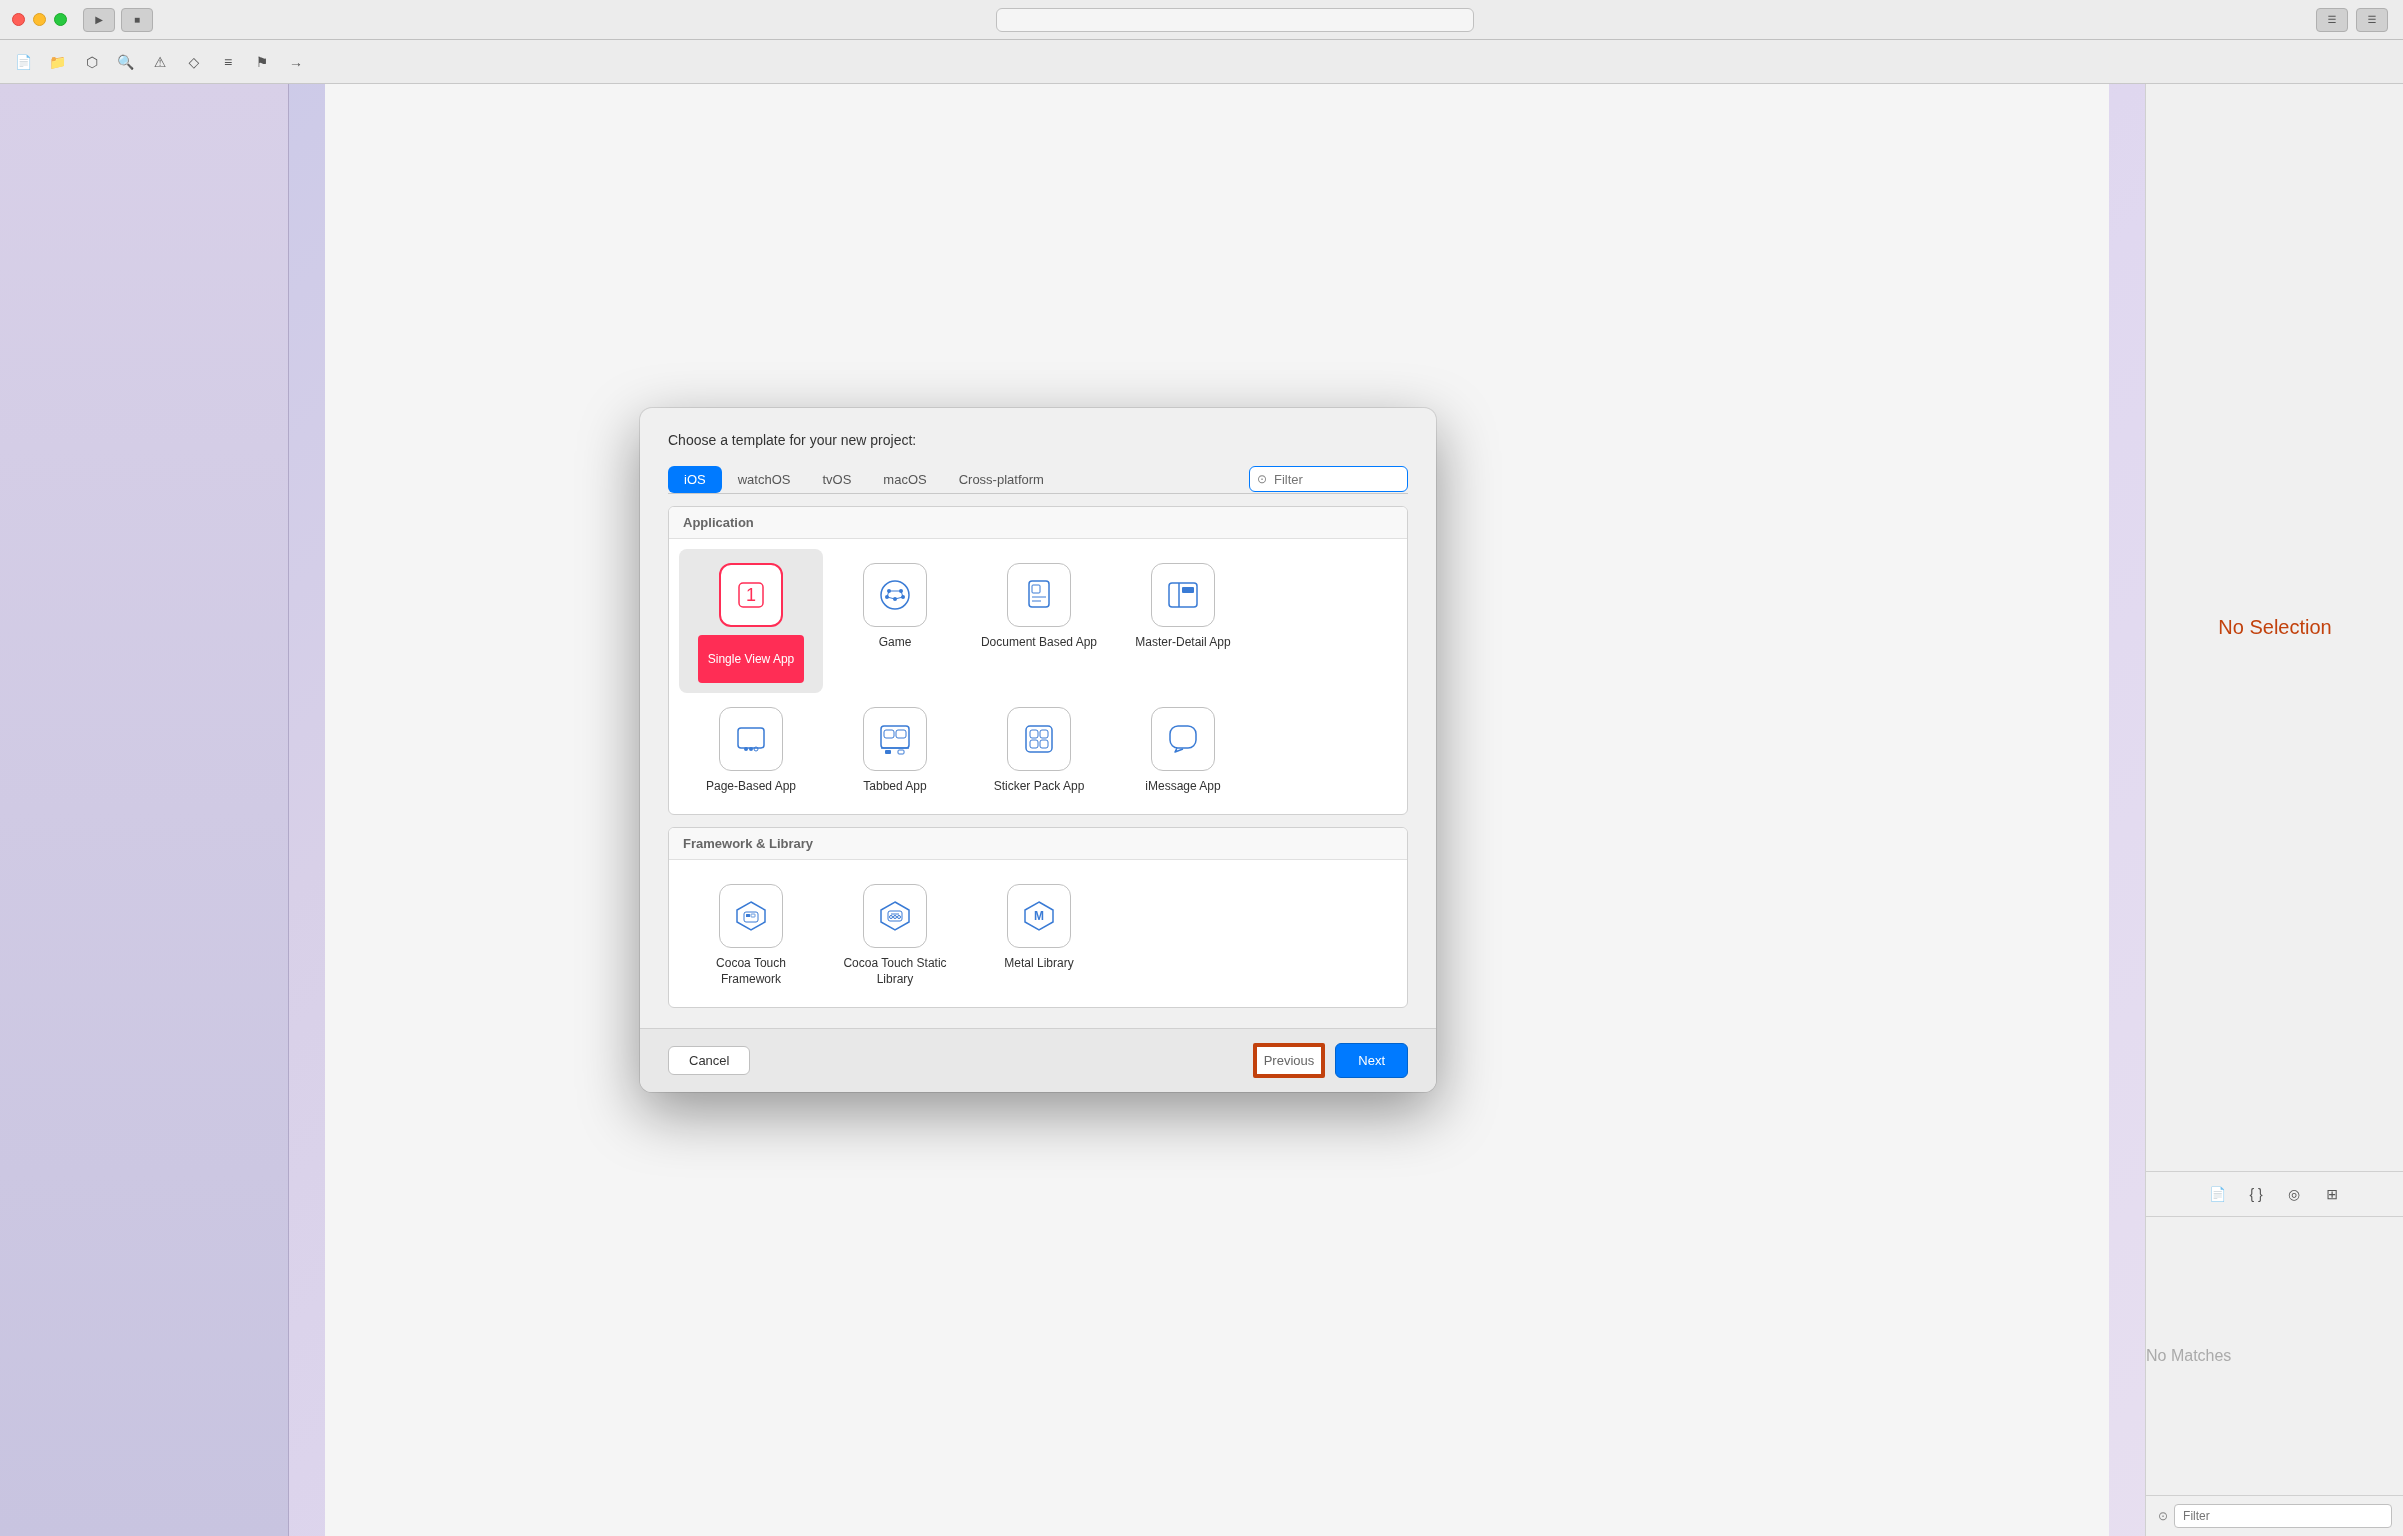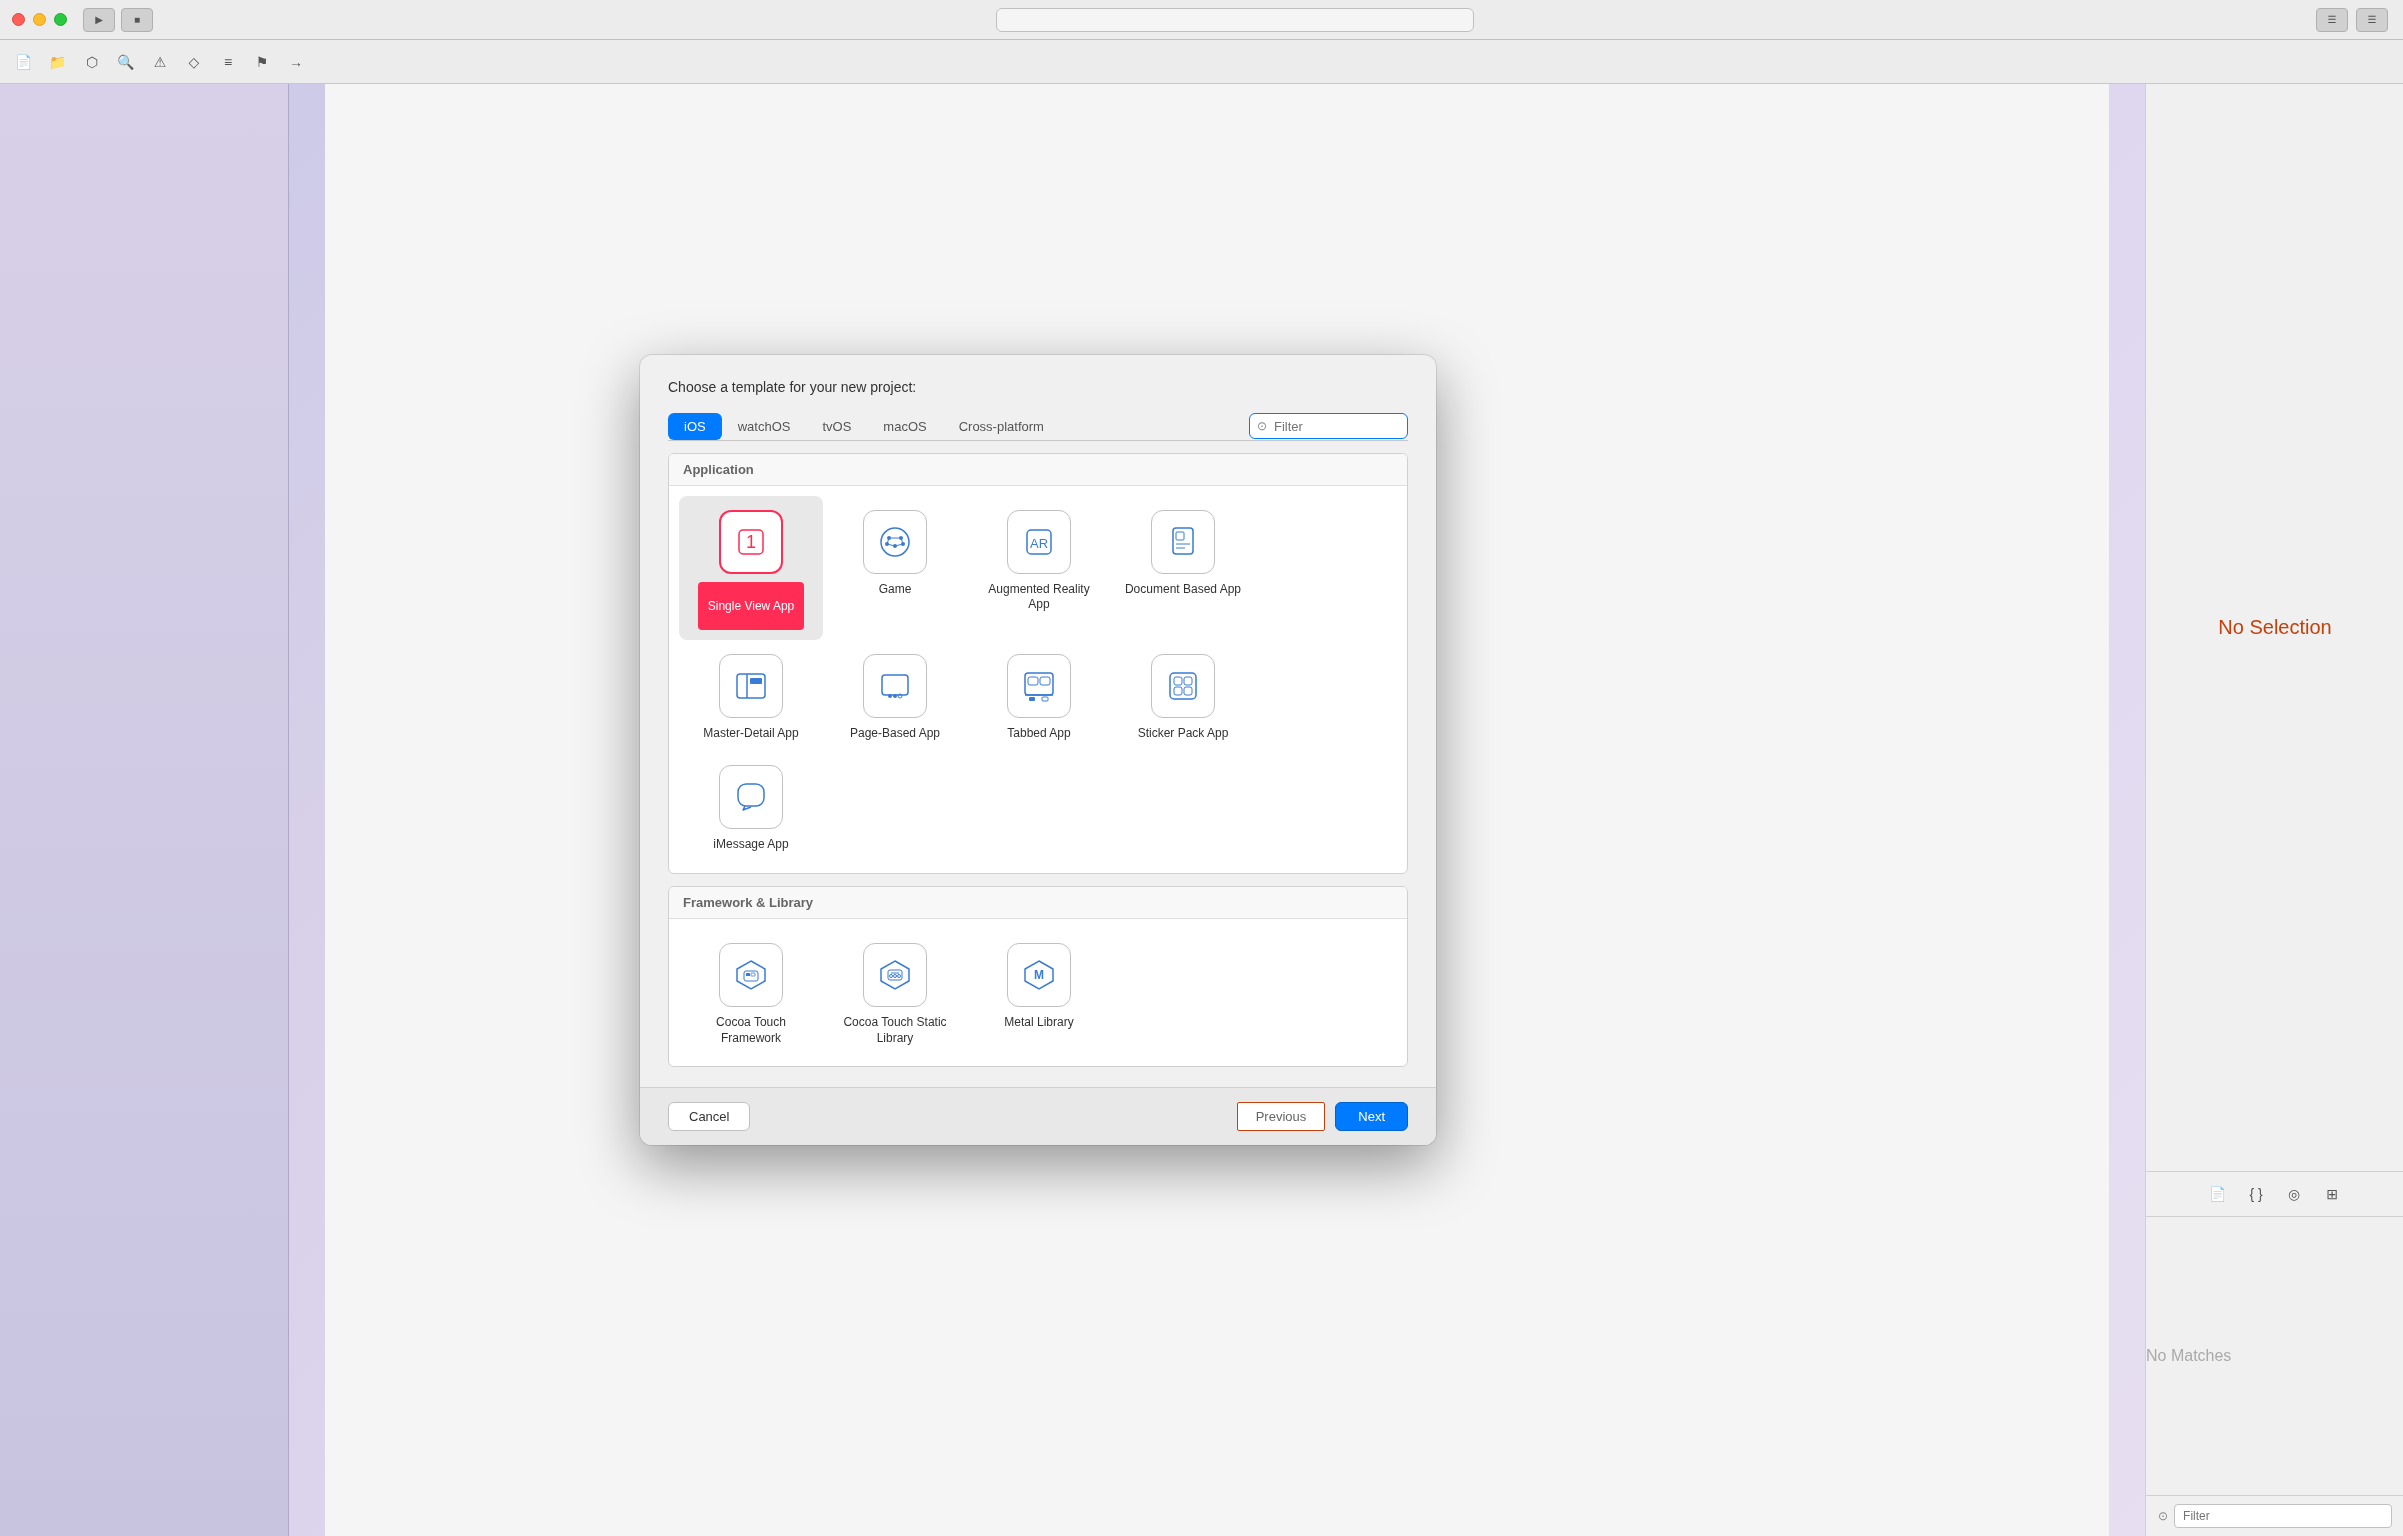--- a/index.html
+++ b/index.html
@@ -310,23 +310,23 @@
       color: #333;
       cursor: pointer;
     }
 
     .btn-group {
       display: flex;
       gap: 10px;
     }
 
     .btn-previous {
-      padding: 6px 18px;
+      padding: 6px 7px;
       background: white;
-      border: 1px solid #c2410c;
+      border: 4px solid #c2410c;
       border-radius: 2px;
       font-size: 13px;
       color: #666;
       cursor: pointer;
     }
 
     .btn-next {
       padding: 6px 22px;
       background: #007aff;
       border: 1px solid #0062cc;
@@ -484,29 +484,20 @@
                     <line x1="12" y1="14" x2="24" y2="14" stroke="#3a7bd5" stroke-width="1"></line>
                     <line x1="10" y1="20" x2="18" y2="22" stroke="#3a7bd5" stroke-width="1"></line>
                     <line x1="18" y1="22" x2="26" y2="20" stroke="#3a7bd5" stroke-width="1"></line>
                     <line x1="12" y1="14" x2="10" y2="20" stroke="#3a7bd5" stroke-width="1"></line>
                     <line x1="24" y1="14" x2="26" y2="20" stroke="#3a7bd5" stroke-width="1"></line>
                   </svg>
                 </div>
                 <div class="template-label">Game</div>
               </div>
 
-              <div class="template-item">
-                <div class="template-icon">
-                  <svg viewBox="0 0 36 36">
-                    <rect x="6" y="6" width="24" height="24" rx="4" fill="none" stroke="#3a7bd5" stroke-width="1.5"></rect>
-                    <text x="18" y="24" text-anchor="middle" font-size="13" font-weight="500" fill="#3a7bd5" font-family="-apple-system,sans-serif">AR</text>
-                  </svg>
-                </div>
-                <div class="template-label">Augmented Reality App</div>
-              </div>
 
               <div class="template-item">
                 <div class="template-icon">
                   <svg viewBox="0 0 36 36">
                     <rect x="8" y="4" width="20" height="26" rx="3" fill="none" stroke="#3a7bd5" stroke-width="1.5"></rect>
                     <rect x="11" y="8" width="8" height="8" rx="1" fill="none" stroke="#3a7bd5" stroke-width="1"></rect>
                     <line x1="11" y1="20" x2="25" y2="20" stroke="#3a7bd5" stroke-width="1"></line>
                     <line x1="11" y1="24" x2="20" y2="24" stroke="#3a7bd5" stroke-width="1"></line>
                   </svg>
                 </div>

